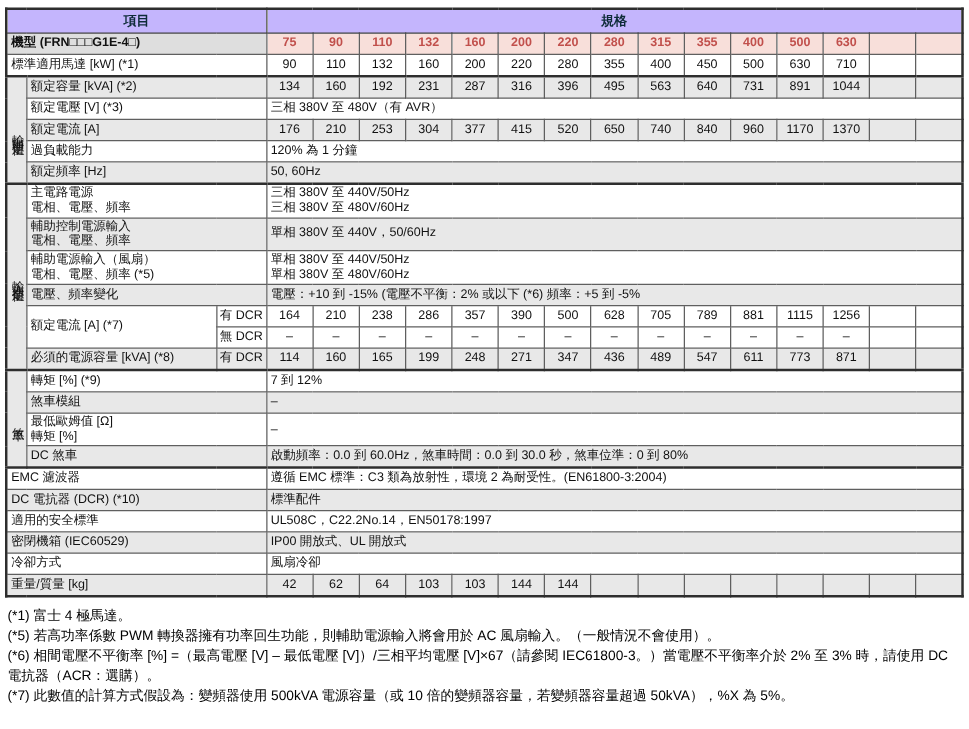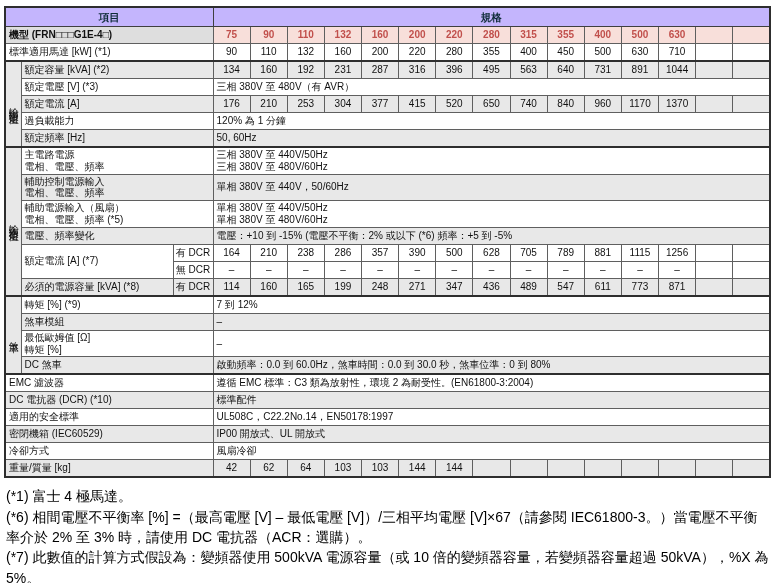--- a/index.html
+++ b/index.html
@@ -38,21 +38,21 @@
   td.grp{
     background:#e8e8e8;
     writing-mode:vertical-rl;text-orientation:upright;
     text-align:center;padding:2px 0;font-size:10px;letter-spacing:2px;
     width:16px;
   }
   td.model-lbl{font-weight:bold;background:#dedede;}
   td.model-val{background:#f8dfda;color:#c1504c;font-weight:bold;}
   tr.thick td{border-top:2px solid #2e2e2e;}
   .footnotes{margin:8px 0 0 2px;}
-  .footnote{font-size:14px;line-height:1.45;color:#000;}
+  .footnote{font-size:11px;line-height:1.45;color:#000;}
 </style>
 </head>
 <body>
 
 <div class="page">
 
   <table class="spec">
     <colgroup>
       <col class="c-grp">
         <col class="c-lbl">
@@ -297,16 +297,17 @@
           <td class="val shade"></td>
           <td class="val shade"></td>
           <td class="val shade"></td>
           <td class="val shade"></td>
         </tr>
       </tbody>
   </table>
 
   <div class="footnotes" id="footnotes">
       <div class="footnote">(*1) 富士 4 極馬達。</div>
+      <div class="footnote">(*5) 若高功率係數 PWM 轉換器擁有功率回生功能，則輔助電源輸入將會用於 AC 風扇輸入。（一般情況不會使用）。</div>
       <div class="footnote">(*6) 相間電壓不平衡率 [%] =（最高電壓 [V] – 最低電壓 [V]）/三相平均電壓 [V]×67（請參閱 IEC61800-3。）當電壓不平衡率介於 2% 至 3% 時，請使用 DC 電抗器（ACR：選購）。</div>
       <div class="footnote">(*7) 此數值的計算方式假設為：變頻器使用 500kVA 電源容量（或 10 倍的變頻器容量，若變頻器容量超過 50kVA），%X 為 5%。</div>
     </div>
 </div>
 
 </body></html>

